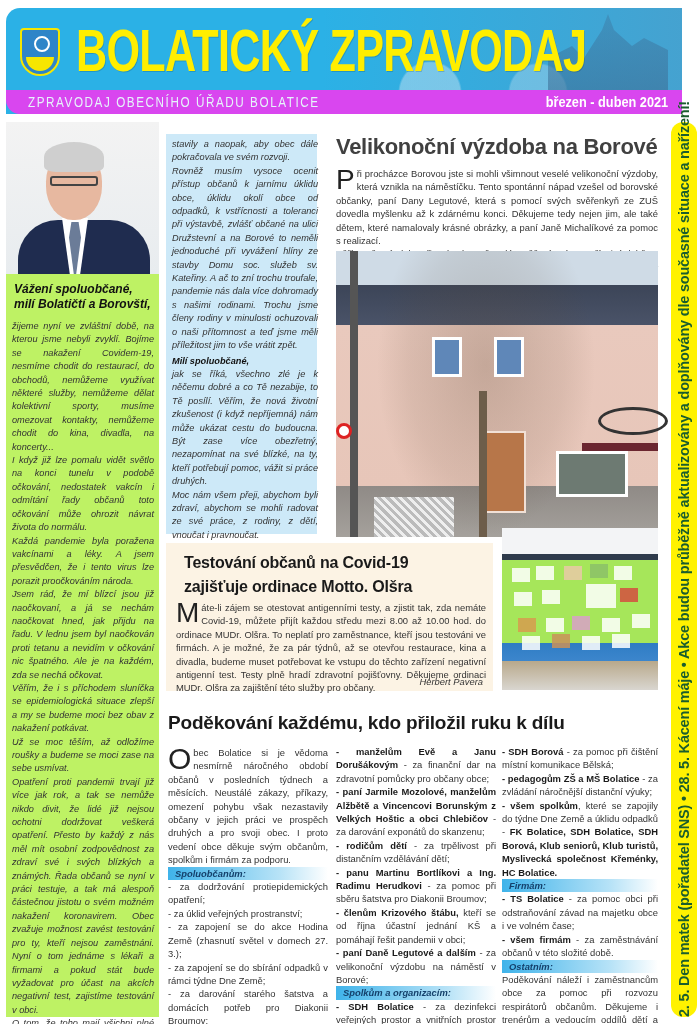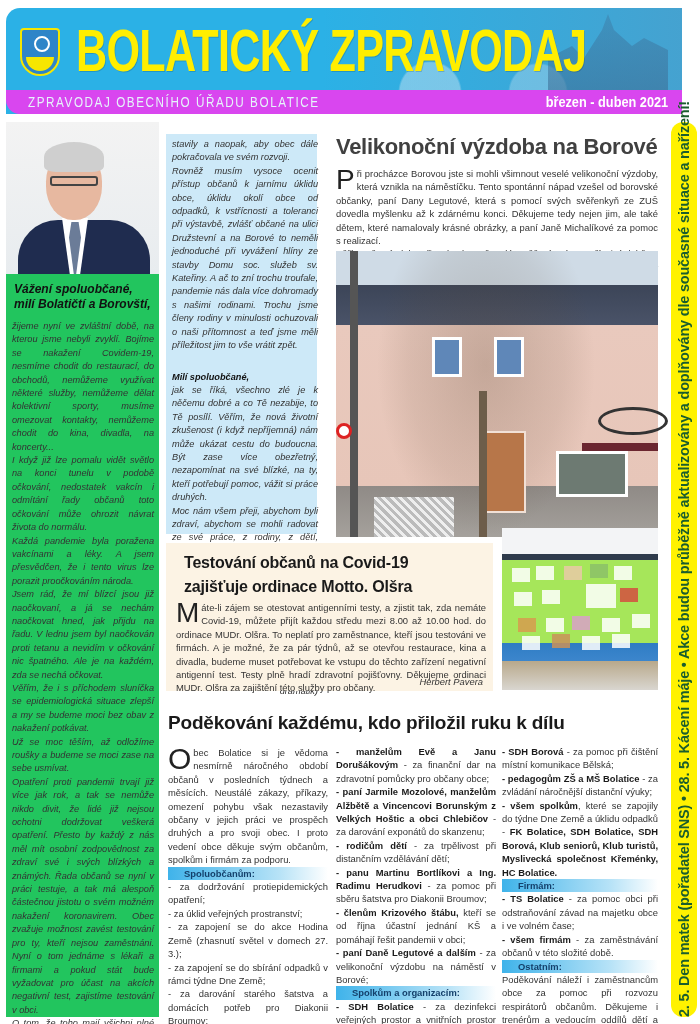--- a/index.html
+++ b/index.html
@@ -10,35 +10,35 @@
 .church{position:absolute;right:14px;top:6px;width:120px;height:80px;background:linear-gradient(180deg,rgba(60,110,150,.35),rgba(60,110,150,.6));clip-path:polygon(0 100%,0 55%,20% 40%,30% 55%,45% 20%,50% 0,55% 20%,70% 40%,80% 30%,100% 45%,100% 100%)}
 .crest{position:absolute;left:14px;top:20px;width:40px;height:48px;background:#2e85c8;border:2px solid #f6e600;border-radius:4px 4px 20px 20px}
 .crest:after{content:"";position:absolute;left:4px;right:4px;bottom:3px;height:14px;background:#f6e600;border-radius:0 0 14px 14px}
 .crest:before{content:"";position:absolute;left:12px;top:6px;width:12px;height:12px;border:2px solid #fff;border-radius:50%}
 .mast-title{position:absolute;left:70px;top:10px;font-family:"Liberation Sans",sans-serif;font-weight:bold;font-size:60px;line-height:66px;color:#ffee00;letter-spacing:-1px;transform:scaleX(.72);transform-origin:left center;white-space:nowrap;text-shadow:1px 1px 0 rgba(0,0,0,.15)}
 .mast-bar{position:absolute;left:0;right:0;bottom:0;height:24px;background:#d946ef;border-radius:0 0 0 14px}
 .mast-sub{position:absolute;left:22px;top:3px;color:#e6f3fb;font-size:15px;letter-spacing:2px;transform:scaleX(.78);transform-origin:left center;white-space:nowrap}
 .mast-date{position:absolute;right:14px;top:3px;color:#fff;font-size:15px;font-weight:bold;transform:scaleX(.85);transform-origin:right center}
 .side-strip{position:absolute;left:671px;top:122px;width:26px;height:895px;background:#fff200;border-radius:12px}
 .side-text{position:absolute;left:0;top:0;width:895px;height:26px;transform-origin:0 0;transform:translate(0,895px) rotate(-90deg);color:#1a5d2e;font-weight:bold;font-size:14.5px;line-height:26px;white-space:nowrap;text-align:center;letter-spacing:-.2px}
-.col1{position:absolute;left:6px;top:122px;width:153px;height:895px;background:#22c55e}
+.col1{position:absolute;left:6px;top:122px;width:153px;height:895px;background:#bef264}
 .photo-mayor{position:absolute;left:0;top:0;width:153px;height:152px;background:linear-gradient(180deg,#f3f3f3,#e8ecef)}
 .head{position:absolute;left:40px;top:28px;width:56px;height:70px;border-radius:45% 45% 48% 48%;background:#e7b8a0}
 .hair{position:absolute;left:38px;top:20px;width:60px;height:30px;border-radius:50% 50% 20% 20%;background:#cfcfcf}
 .glasses{position:absolute;left:44px;top:54px;width:48px;height:10px;border:2px solid #444;border-radius:3px}
 .suit{position:absolute;left:12px;top:98px;width:132px;height:54px;background:#1f2c4f;border-radius:40px 40px 0 0}
 .shirt{position:absolute;left:56px;top:96px;width:26px;height:56px;background:#fff;clip-path:polygon(0 0,100% 0,70% 100%,30% 100%)}
 .tie{position:absolute;left:63px;top:100px;width:12px;height:52px;background:#6b7c98;clip-path:polygon(20% 0,80% 0,100% 30%,60% 100%,40% 100%,0 30%)}
 .greet{position:absolute;left:8px;top:160px;width:140px;font-weight:bold;font-style:italic;font-size:12px;line-height:15px;color:#111}
 .c1text{position:absolute;left:6px;top:198px;width:142px;font-style:italic;font-size:9.2px;line-height:13.4px;color:#333;text-align:justify}
 .c1text p{margin:0}
 .col2{position:absolute;left:166px;top:134px;width:151px;height:400px;background:#cde9f8}
 .c2text{position:absolute;left:6px;top:4px;width:146px;font-style:italic;font-size:9.2px;line-height:13.4px;color:#333;text-align:justify}
 .c2text p{margin:0}
-.c2text .b{font-weight:bold;color:#111;margin-top:18px}
+.c2text .b{font-weight:bold;color:#111;margin-top:2px}
 .c2text .r{text-align:right}
 .c2text .mt{margin-top:6px}
 .vlk-title{position:absolute;left:336px;top:134px;font-weight:bold;font-size:22px;color:#404040;letter-spacing:-.3px;white-space:nowrap}
 .vlk-text{position:absolute;left:336px;top:167px;width:322px;font-size:9.4px;line-height:13.4px;color:#333;text-align:justify}
 .vlk-text .dc{float:left;font-size:28px;line-height:24px;margin-right:2px;margin-top:1px;color:#222}
 .vlk-sign{font-style:italic;float:right}
 .photo-house{position:absolute;left:336px;top:251px;width:322px;height:286px;background:linear-gradient(180deg,#cfdbe6 0,#cfdbe6 12%,#3c4558 12%,#4a5368 26%,#e9c9bd 26%,#e7c6b9 82%,#8f8a86 82%,#a5a19c 100%)}
 .ph-win{position:absolute;background:#5f87b8;border:3px solid #fff}
 .ph-door{position:absolute;left:148px;top:180px;width:42px;height:82px;background:#b77649;border:2px solid #f1e0d6}
 .ph-pole{position:absolute;left:14px;top:0;width:8px;height:286px;background:#555}
@@ -53,21 +53,21 @@
 .test-text{position:absolute;left:10px;top:58px;width:310px;font-size:9.4px;line-height:13.4px;color:#333;text-align:justify}
 .test-text .dc{float:left;font-size:28px;line-height:24px;margin-right:2px;color:#222}
 .test-sign{position:absolute;right:10px;bottom:4px;font-style:italic;font-size:9.4px;color:#333}
 .photo-board{position:absolute;left:502px;top:528px;width:156px;height:162px;background:linear-gradient(180deg,#f3f4f6 0,#f3f4f6 16%,#2f3b4c 16%,#2f3b4c 20%,#a6e65a 20%,#a6e65a 71%,#2f7cc4 71%,#3c86cc 82%,#b8a88a 82%,#d9d6d0 100%)}
 .board-pic{position:absolute;width:18px;height:14px;background:#fff;opacity:.85}
 .pod-title{position:absolute;left:168px;top:712px;font-weight:bold;font-size:19px;color:#1a1a1a;letter-spacing:-.2px;white-space:nowrap}
 .pcol{position:absolute;top:746px;width:160px;font-size:9.4px;line-height:13.4px;color:#333;text-align:justify}
 .pcol p{margin:0}
 .pcol .b{font-weight:bold;color:#1a1a1a}
 .pcol .dc{float:left;font-size:30px;line-height:26px;margin-right:2px;color:#222}
-.pcol .sec{font-weight:bold;color:#14406b;background:linear-gradient(90deg,#3fb3ea,#b8e3f7 70%,rgba(255,255,255,0));padding-left:16px}
+.pcol .sec{font-weight:bold;font-style:italic;color:#14406b;background:linear-gradient(90deg,#3fb3ea,#b8e3f7 70%,rgba(255,255,255,0));padding-left:7px}
 </style>
 </head>
 <body>
 
 <div class="masthead">
   <div class="mast-deco"></div>
   <div class="church"></div>
   <div class="crest"></div>
   <div class="mast-title">BOLATICKÝ ZPRAVODAJ</div>
   <div class="mast-bar">

